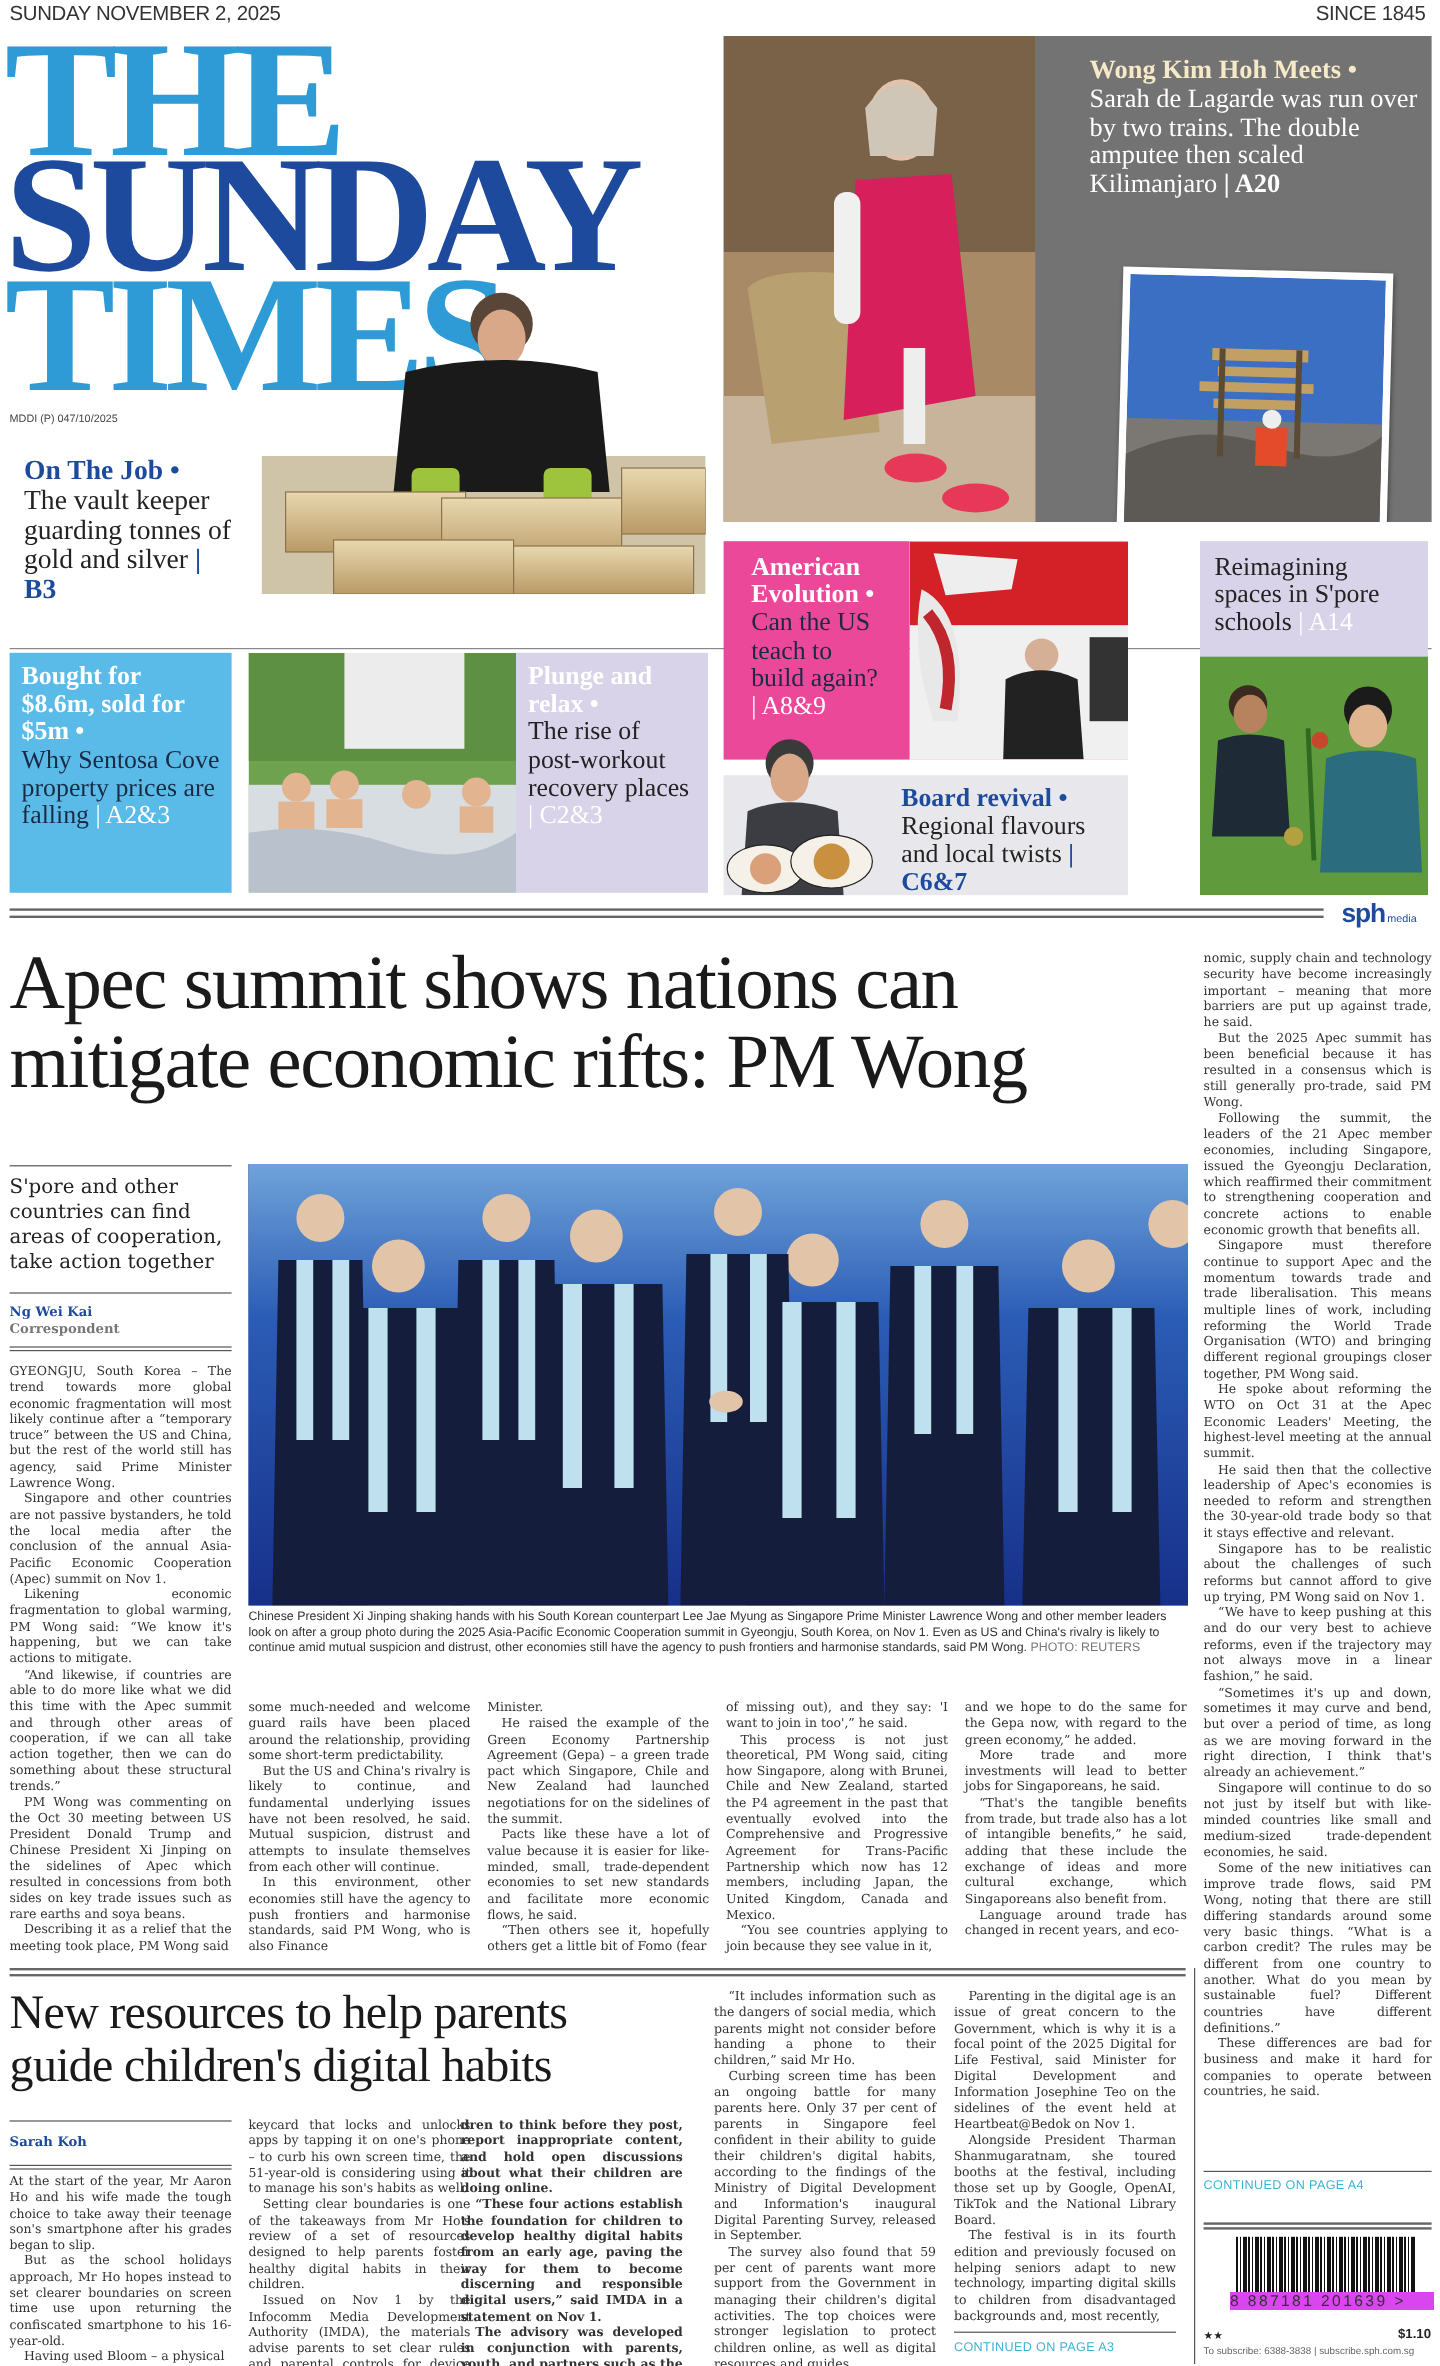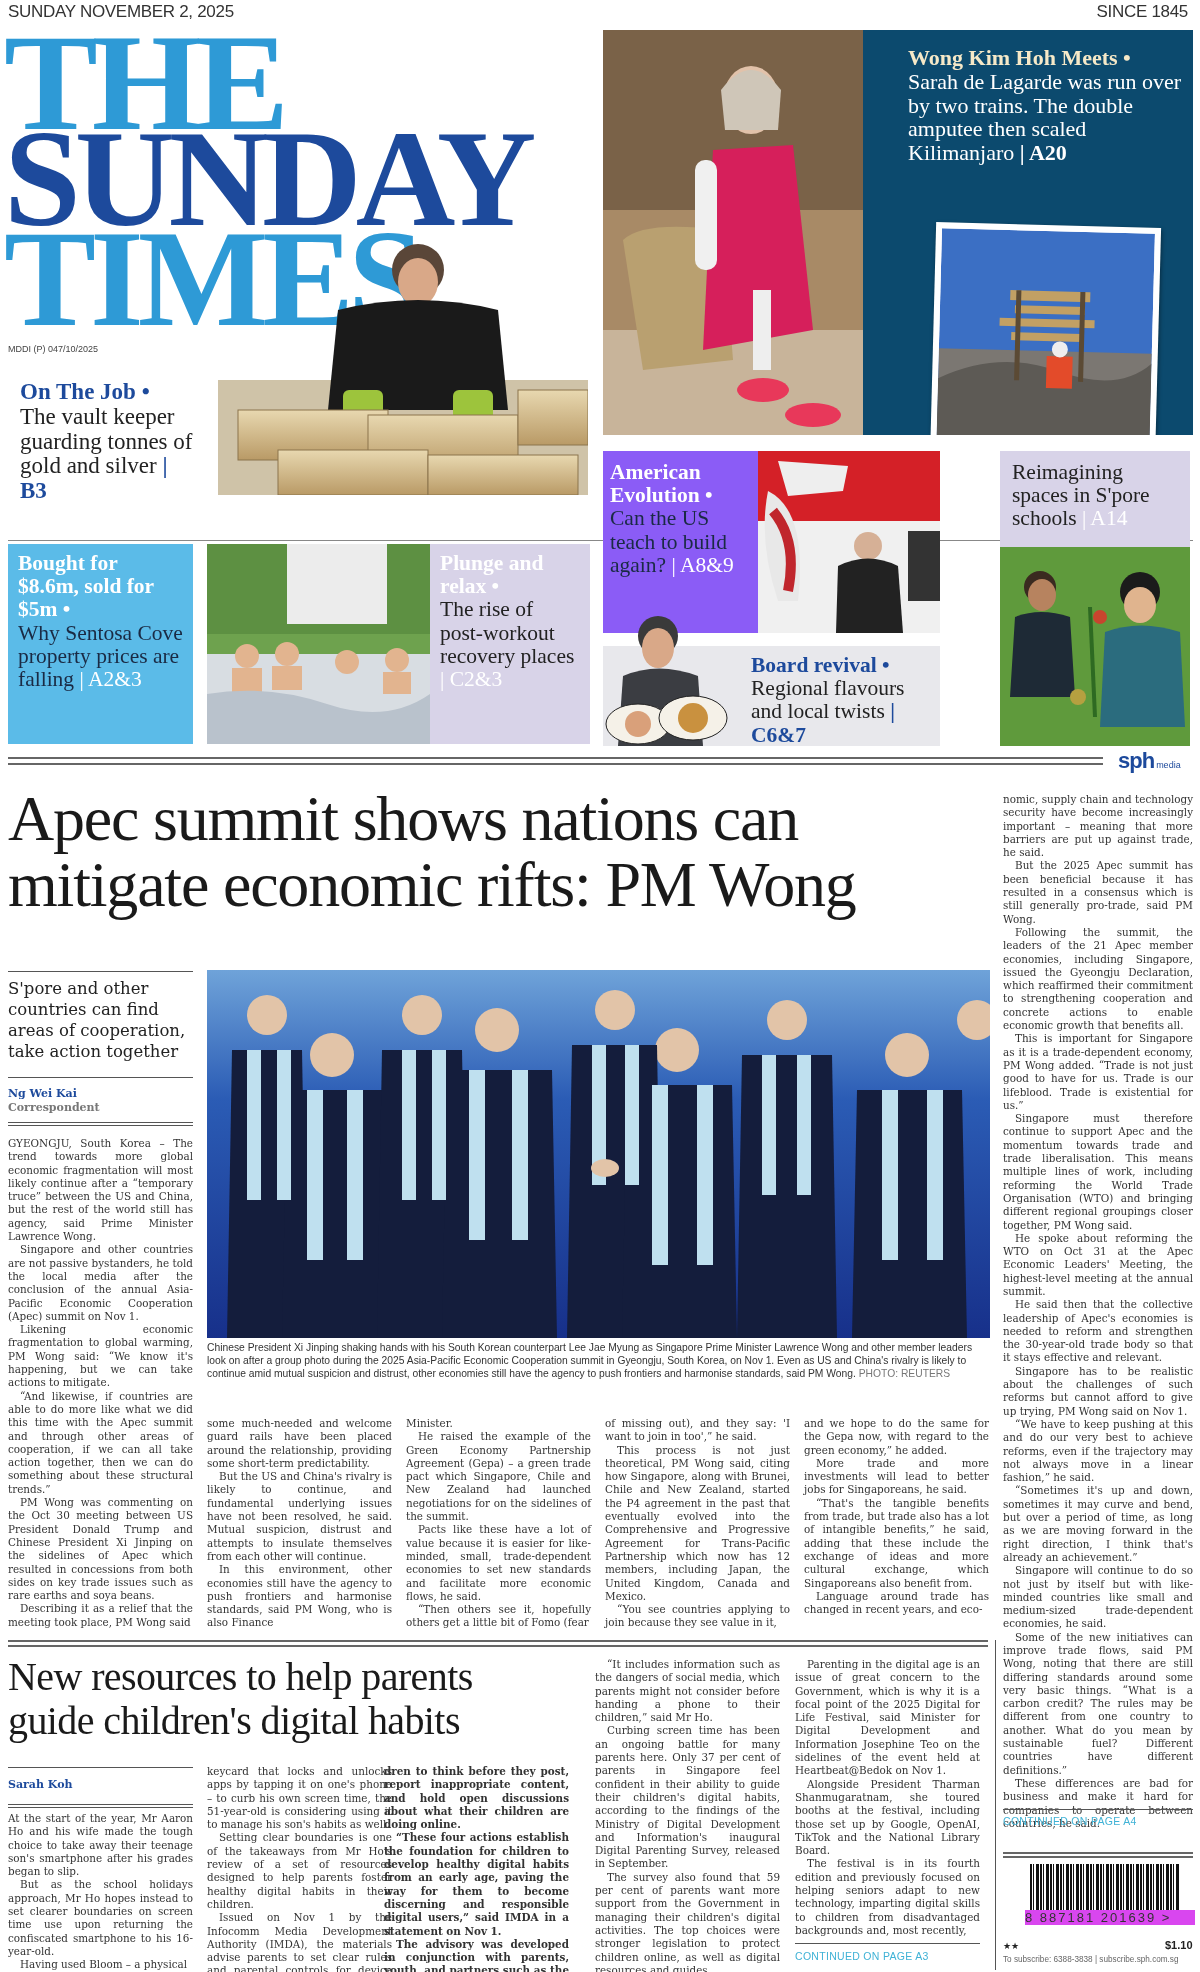--- a/index.html
+++ b/index.html
@@ -56,21 +56,21 @@
     <rect x="300" y="150" width="70" height="55" fill="url(#gold)" stroke="#8b744c"></rect>
   </svg>
 </div>
 
 <div class="abs blurb" style="left:20px;top:380px;width:180px;font-size:23px;color:#222;">
   <span class="kicker" style="color:#1d4a9c">On The Job •</span><br>
   <span>The vault keeper guarding tonnes of gold and silver</span>
   <span class="kicker" style="color:#1d4a9c">| B3</span>
 </div>
 
-<div class="abs" style="left:603px;top:30px;width:590px;height:405px;background:#0c4a6e;overflow:hidden;">
+<div class="abs" style="left:603px;top:30px;width:590px;height:405px;background:#737373;overflow:hidden;">
   <svg class="abs" style="left:0;top:0" width="260" height="405" viewBox="0 0 260 405">
     <rect width="260" height="405" fill="#a88a66"></rect>
     <rect x="0" y="0" width="260" height="180" fill="#7a6248"></rect>
     <rect x="0" y="300" width="260" height="105" fill="#c8b49a"></rect>
     <path d="M20 210 Q40 190 120 200 L130 330 L40 340 Z" fill="#b9a070"></path>
     <ellipse cx="148" cy="70" rx="28" ry="34" fill="#e2c2aa"></ellipse>
     <path d="M118 60 Q148 20 178 60 L175 100 L122 100 Z" fill="#cfc6b8"></path>
     <path d="M110 120 L190 115 L210 300 L100 320 Z" fill="#d61f5b"></path>
     <rect x="92" y="130" width="22" height="110" rx="10" fill="#f0f0f0"></rect>
     <rect x="150" y="260" width="18" height="80" fill="#eee"></rect>
@@ -127,21 +127,21 @@
 </div>
 
 <div class="abs" style="left:430px;top:544px;width:160px;height:200px;background:#d8d3e8;padding:8px 10px;">
   <div class="blurb" style="font-size:21.5px;">
     <span class="kicker" style="color:#fff">Plunge and relax •</span><br>
     <span style="color:#222">The rise of post-workout recovery places</span>
     <span style="color:#fff">| C2&amp;3</span>
   </div>
 </div>
 
-<div class="abs" style="left:603px;top:451px;width:155px;height:182px;background:#8b5cf6;padding:10px 7px;">
+<div class="abs" style="left:603px;top:451px;width:155px;height:182px;background:#ec4899;padding:10px 23px;">
   <div class="blurb" style="font-size:21.5px;">
     <span class="kicker" style="color:#fff">American Evolution •</span><br>
     <span style="color:#1a2a44">Can the US teach to build again?</span>
     <span style="color:#fff">| A8&amp;9</span>
   </div>
 </div>
 <div class="abs" style="left:758px;top:451px;width:182px;height:182px;overflow:hidden;">
   <svg width="182" height="182" viewBox="0 0 182 182">
     <rect width="182" height="182" fill="#d42027"></rect>
     <rect x="0" y="70" width="182" height="112" fill="#f0f0f0"></rect>
@@ -290,21 +290,20 @@
 <div class="abs col" style="left:804px;top:1417px;width:185px;">
   <p class="ni">and we hope to do the same for the Gepa now, with regard to the green economy,” he added.</p>
   <p>More trade and more investments will lead to better jobs for Singaporeans, he said.</p>
   <p>“That's the tangible benefits from trade, but trade also has a lot of intangible benefits,” he said, adding that these include the exchange of ideas and more cultural exchange, which Singaporeans also benefit from.</p>
   <p>Language around trade has changed in recent years, and eco-</p>
 </div>
 <div class="abs col" style="left:1003px;top:793px;width:190px;">
   <p class="ni">nomic, supply chain and technology security have become increasingly important – meaning that more barriers are put up against trade, he said.</p>
   <p>But the 2025 Apec summit has been beneficial because it has resulted in a consensus which is still generally pro-trade, said PM Wong.</p>
   <p>Following the summit, the leaders of the 21 Apec member economies, including Singapore, issued the Gyeongju Declaration, which reaffirmed their commitment to strengthening cooperation and concrete actions to enable economic growth that benefits all.</p>
-  <p>This is important for Singapore as it is a trade-dependent economy, PM Wong added. “Trade is not just good to have for us. Trade is our lifeblood. Trade is existential for us.”</p>
   <p>Singapore must therefore continue to support Apec and the momentum towards trade and trade liberalisation. This means multiple lines of work, including reforming the World Trade Organisation (WTO) and bringing different regional groupings closer together, PM Wong said.</p>
   <p>He spoke about reforming the WTO on Oct 31 at the Apec Economic Leaders' Meeting, the highest-level meeting at the annual summit.</p>
   <p>He said then that the collective leadership of Apec's economies is needed to reform and strengthen the 30-year-old trade body so that it stays effective and relevant.</p>
   <p>Singapore has to be realistic about the challenges of such reforms but cannot afford to give up trying, PM Wong said on Nov 1.</p>
   <p>“We have to keep pushing at this and do our very best to achieve reforms, even if the trajectory may not always move in a linear fashion,” he said.</p>
   <p>“Sometimes it's up and down, sometimes it may curve and bend, but over a period of time, as long as we are moving forward in the right direction, I think that's already an achievement.”</p>
   <p>Singapore will continue to do so not just by itself but with like-minded countries like small and medium-sized trade-dependent economies, he said.</p>
   <p>Some of the new initiatives can improve trade flows, said PM Wong, noting that there are still differing standards around some very basic things. “What is a carbon credit? The rules may be different from one country to another. What do you mean by sustainable fuel? Different countries have different definitions.”</p>
   <p>These differences are bad for business and make it hard for companies to operate between countries, he said.</p>
 </div>

